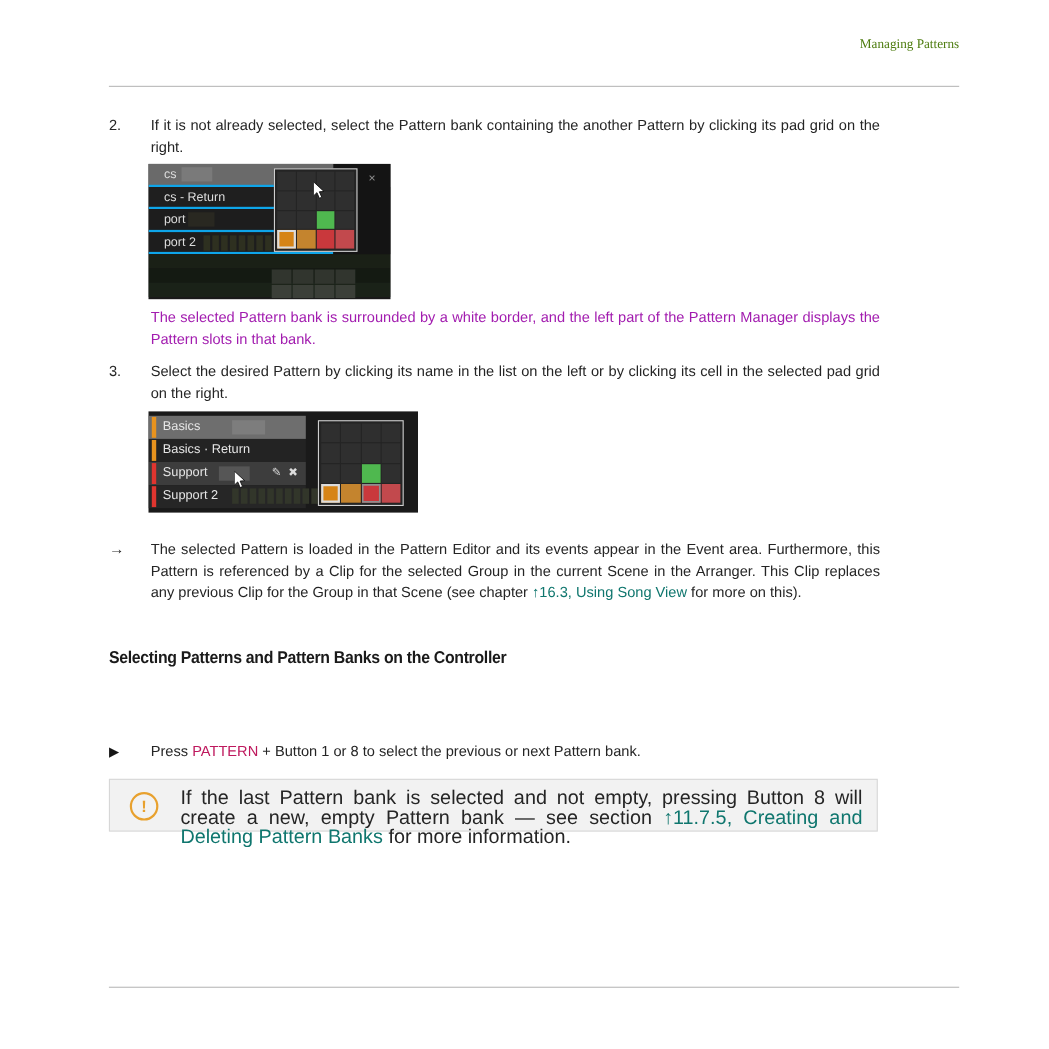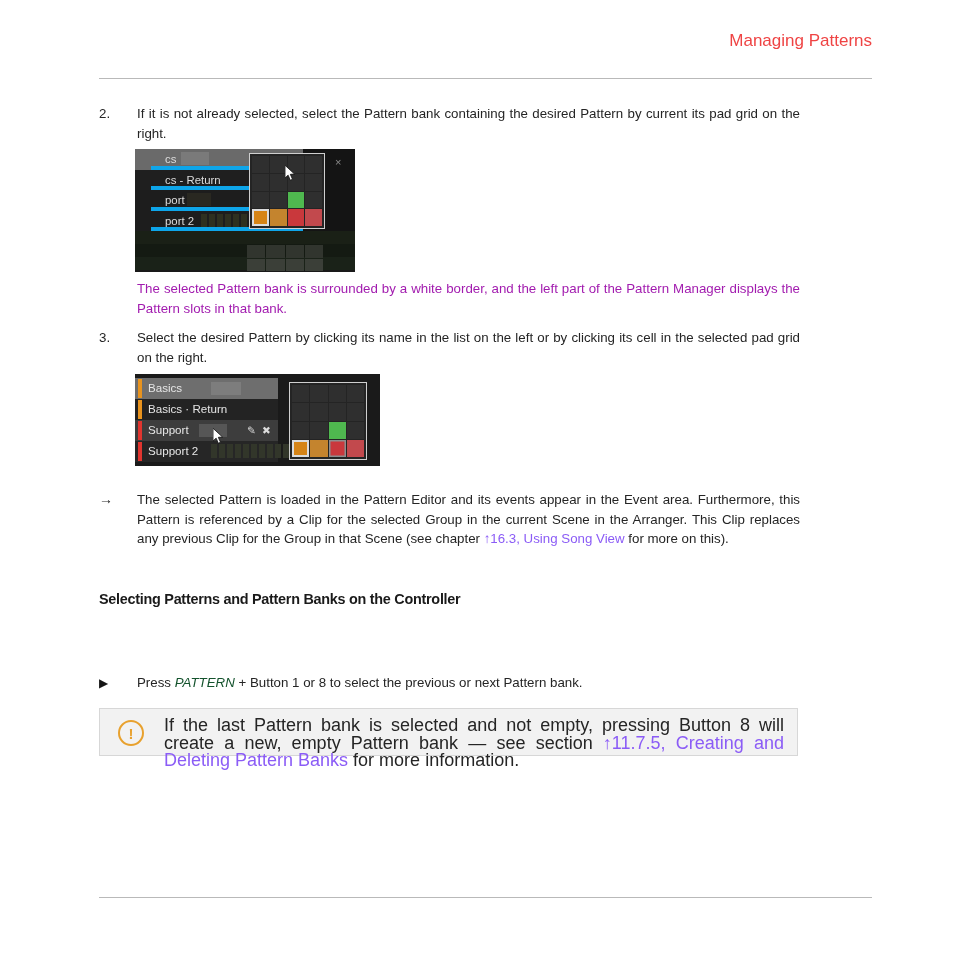--- a/index.html
+++ b/index.html
@@ -17,21 +17,21 @@
   
   .header {
     position:absolute; left:99px; top:26px; width:773px;
     text-align:right;
   }
   .header-title {
     font-size:13.5px; font-weight:bold; letter-spacing:-0.1px;
     color:#1a1a1a; line-height:17px;
   }
   .header-sub {
-    font-size:17px; color:#ef4444; line-height:17px; margin-top:6px;
+    font-size:12px; color:#4d7c0f; line-height:17px; margin-top:6px;font-family:Liberation Serif, serif;
   }
   .header-rule {
     position:absolute; left:99px; top:78px; width:773px; height:1px;
     background:#b9b9b9;
   }
 
   
   .step {
     position:absolute; font-size:13.3px; line-height:19.6px; color:#252525;
   }
@@ -45,22 +45,22 @@
 
   .para {
     position:absolute; font-size:13.3px; line-height:19.6px; color:#a21caf;
     text-align:justify;
   }
   .arrow-row .mark {
     position:absolute; left:0; top:0; width:30px; font-size:14px;
   }
   .arrow-row .txt { margin-left:38px; text-align:justify; }
 
-  a.xref { color:#8b5cf6; text-decoration:none; }
-  .kw { color:#14532d;font-style:italic; }
+  a.xref { color:#0f766e; text-decoration:none; }
+  .kw { color:#be185d; }
 
   .h3 {
     position:absolute; left:99px; font-size:15.5px; font-weight:bold;
     color:#1a1a1a; letter-spacing:-0.3px;
     font-family:"Liberation Sans Narrow","Liberation Sans", sans-serif;
     transform: scaleX(0.93); transform-origin: left center;
   }
 
   .bullet-row .mark {
     position:absolute; left:0; top:1px; width:30px; font-size:12px; color:#151515;
@@ -94,22 +94,22 @@
     position:absolute; left:99px; top:912px; width:773px;
     text-align:right; font-size:13.5px; color:#2d2d2d;
   }
 
   
   .shot1 {
     position:absolute; left:135px; top:149px; width:220px; height:123px;
     background:#191919; overflow:hidden;
   }
   .s1-row {
-    position:absolute; left:16px; width:168px; height:20.5px;
-    border-bottom:4px solid #0ea5e9; color:#dcdcdc;
+    position:absolute; left:0; width:168px; height:20.5px;
+    border-bottom:2px solid #0ea5e9; color:#dcdcdc;
     font-size:11.4px; line-height:20.5px; padding-left:14px;
     white-space:nowrap; overflow:hidden;
   }
   .s1-row .swatch {
     position:absolute; top:3px; height:13px; background:#3a3a34; opacity:.85;
   }
   .s1-bg-strip {
     position:absolute; left:0; width:220px; height:20.5px; background:#1d1d1d;
   }
   .s1-midband {
@@ -177,21 +177,21 @@
 
 <div class="page">
 
   <div class="header">
     <div class="header-sub">Managing Patterns</div>
   </div>
   <div class="header-rule"></div>
 
   <div class="step" style="left:99px; top:104px; width:701px;">
     <span class="num">2.</span>
-    <div class="txt">If it is not already selected, select the Pattern bank containing the desired Pattern by current its pad grid on the right.</div>
+    <div class="txt">If it is not already selected, select the Pattern bank containing the another Pattern by clicking its pad grid on the right.</div>
   </div>
 
   <div class="shot1">
 
     <div class="s1-bg-strip" style="top:0px;   background:#6a6a6a;"></div>
     <div class="s1-bg-strip" style="top:20.5px;background:#1f1f1f;"></div>
     <div class="s1-bg-strip" style="top:41px;  background:#1d1d1d;"></div>
     <div class="s1-bg-strip" style="top:61.5px;background:#1d1d1d;"></div>
 
     <div class="s1-row" style="top:0px;">

